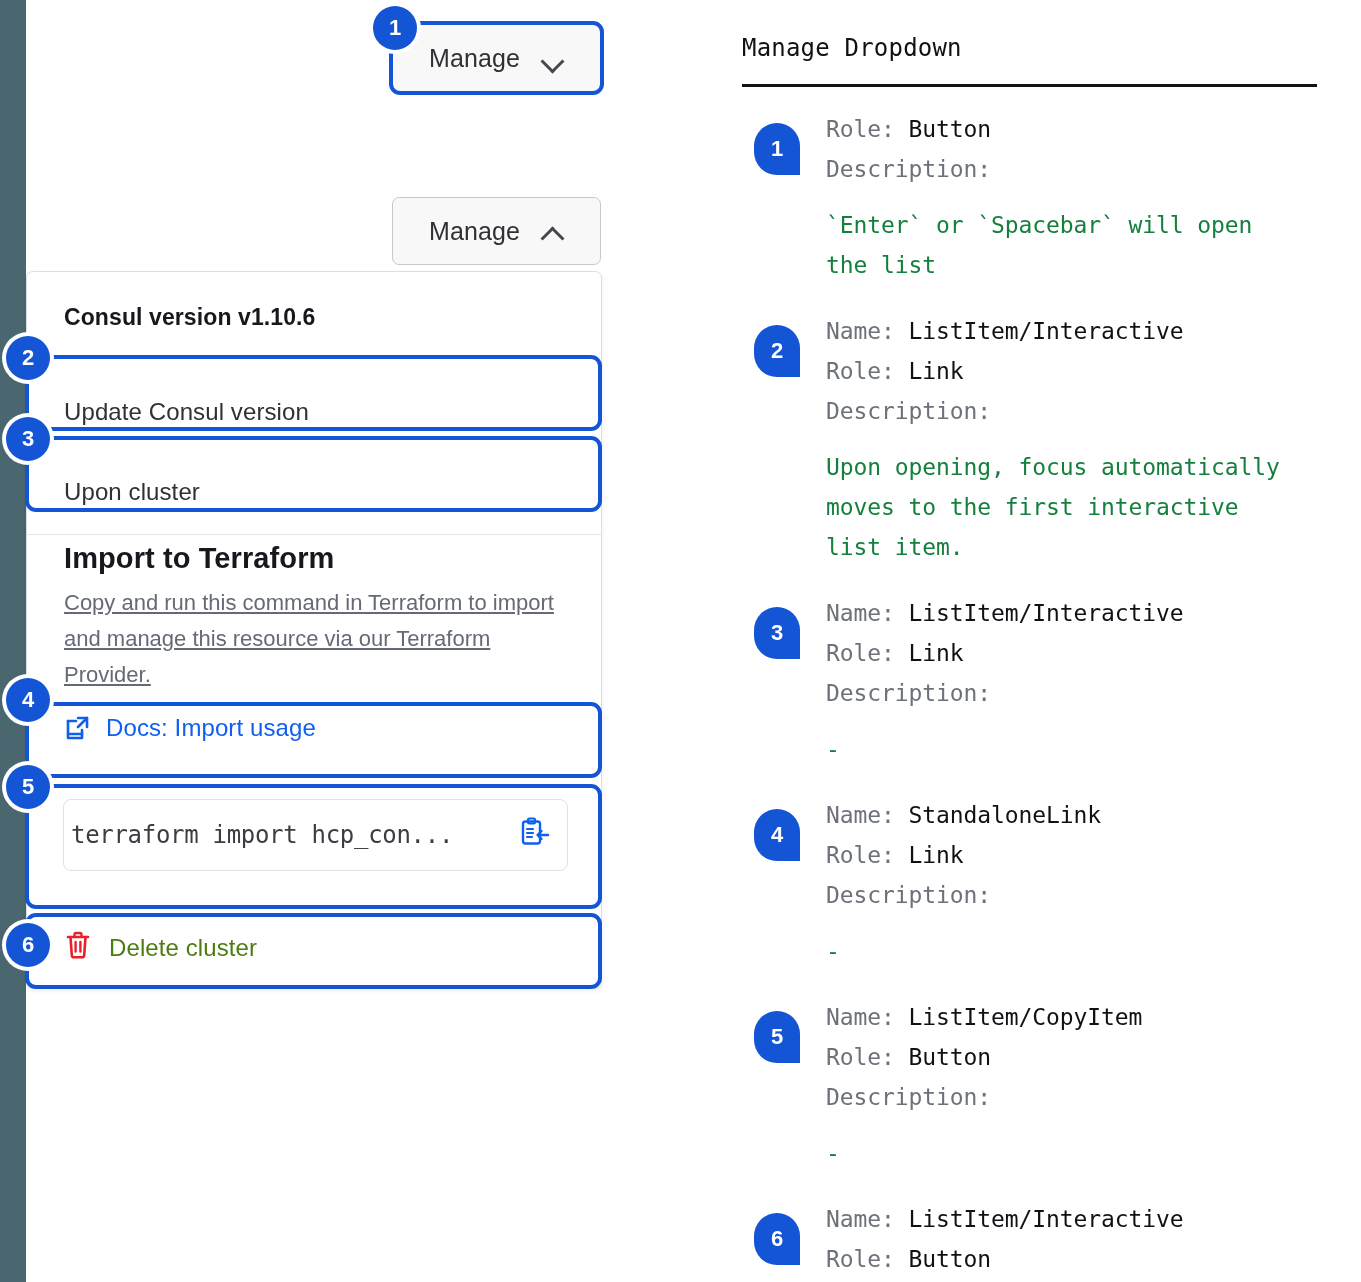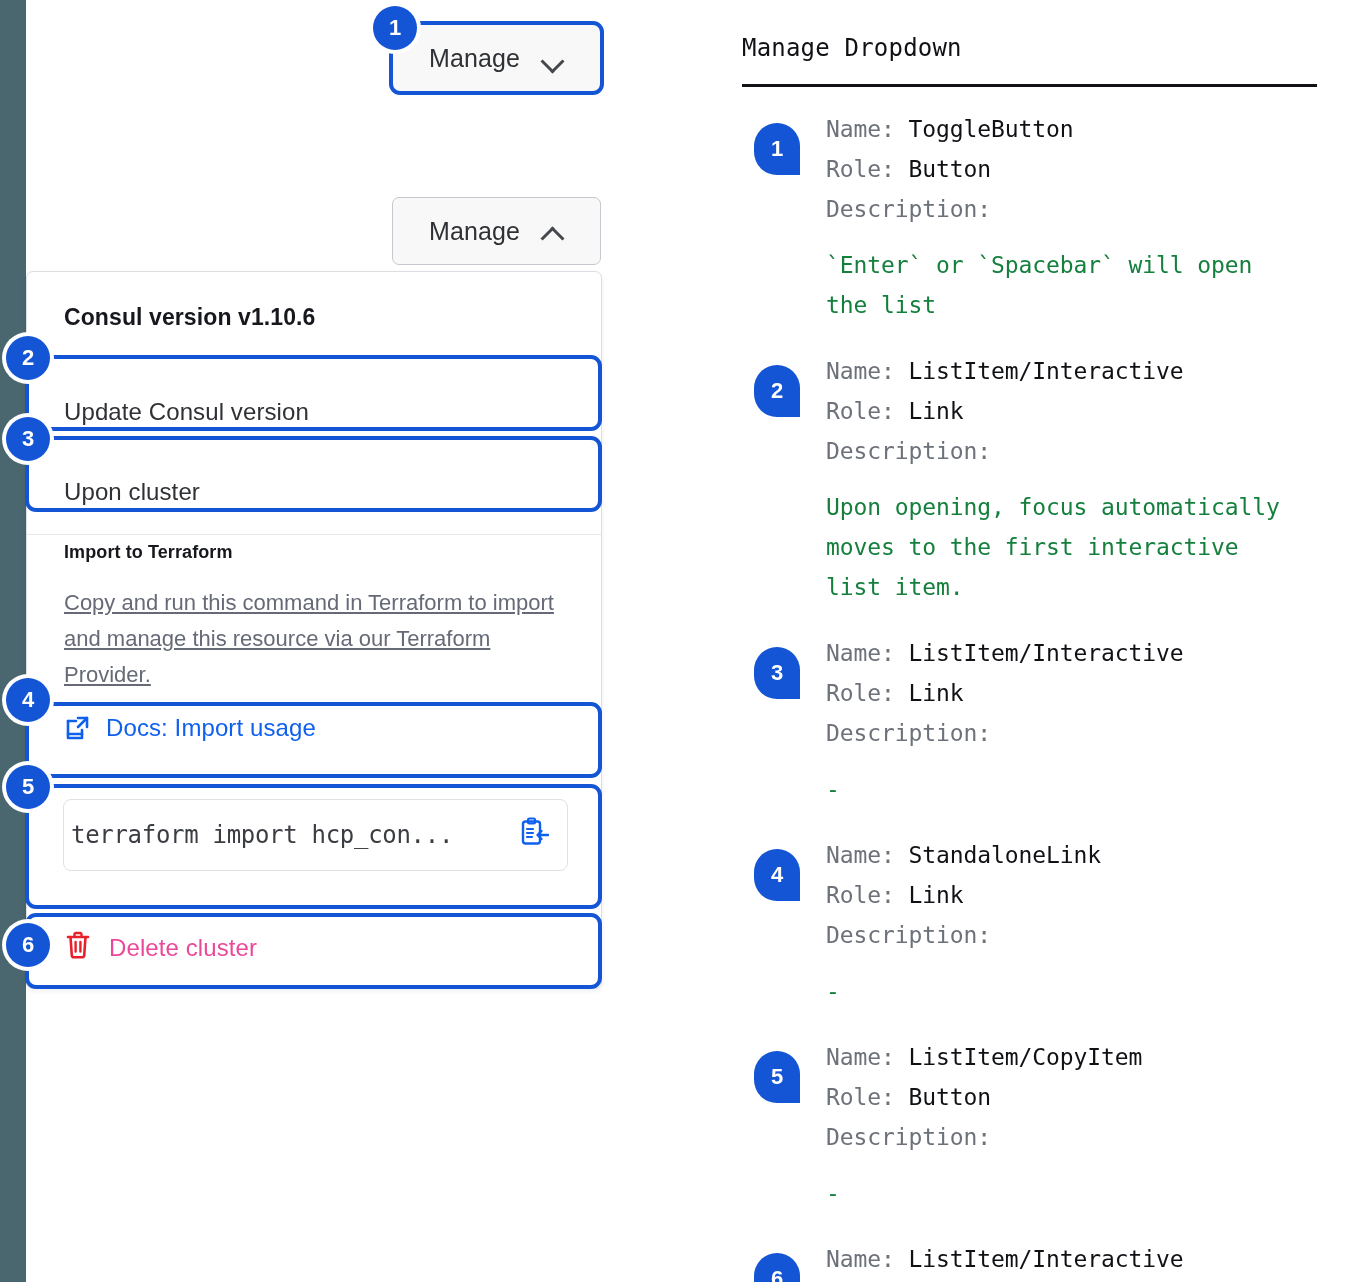--- a/index.html
+++ b/index.html
@@ -97,21 +97,21 @@
   #dd-divider {
     position: absolute;
     left: 0; top: 262px;
     width: 100%;
     height: 1px;
     background: #e4e6e9;
   }
 
   #tf-title {
     position: absolute; left: 0; top: 270px;
-    font-size: 18px; font-weight: bold;
+    font-size: 29px; font-weight: bold;
     color: #16181d;
     padding-left: 37px;
     letter-spacing: .1px;
   }
   #tf-desc {
     position: absolute; left: 37px; top: 313px;
     width: 500px;
     font-size: 22px;
     line-height: 36px;
     color: #656a76;
@@ -147,21 +147,21 @@
     flex: 1;
     white-space: nowrap;
     overflow: hidden;
   }
 
   #delete-row {
     position: absolute; left: 37px; top: 653px;
     display: flex; align-items: center; gap: 17px;
     height: 46px;
     font-size: 24px;
-    color: #ec4899;
+    color: #4d7c0f;
     letter-spacing: .1px;
   }
 
   
   .hl {
     position: absolute;
     border: 4px solid #1355d4;
     border-radius: 11px;
     pointer-events: none;
     background: transparent;
@@ -337,21 +337,20 @@
 
 </div>
 
 <div id="legend-pane">
   <div id="legend-title">Manage Dropdown</div>
   <div id="legend-rule"></div>
   <div id="legend-list">
       <div class="legend-row">
         <div class="legend-marker">1</div>
         <div class="legend-body">
-          <div><span class="k">Name: </span><span class="v">ToggleButton</span></div>
           <div><span class="k">Role: </span><span class="v">Button</span></div>
           <div class="k">Description:</div>
           <div class="legend-desc">`Enter` or `Spacebar` will open
 the list</div>
         </div>
       </div>
       <div class="legend-row">
         <div class="legend-marker">2</div>
         <div class="legend-body">
           <div><span class="k">Name: </span><span class="v">ListItem/Interactive</span></div>

